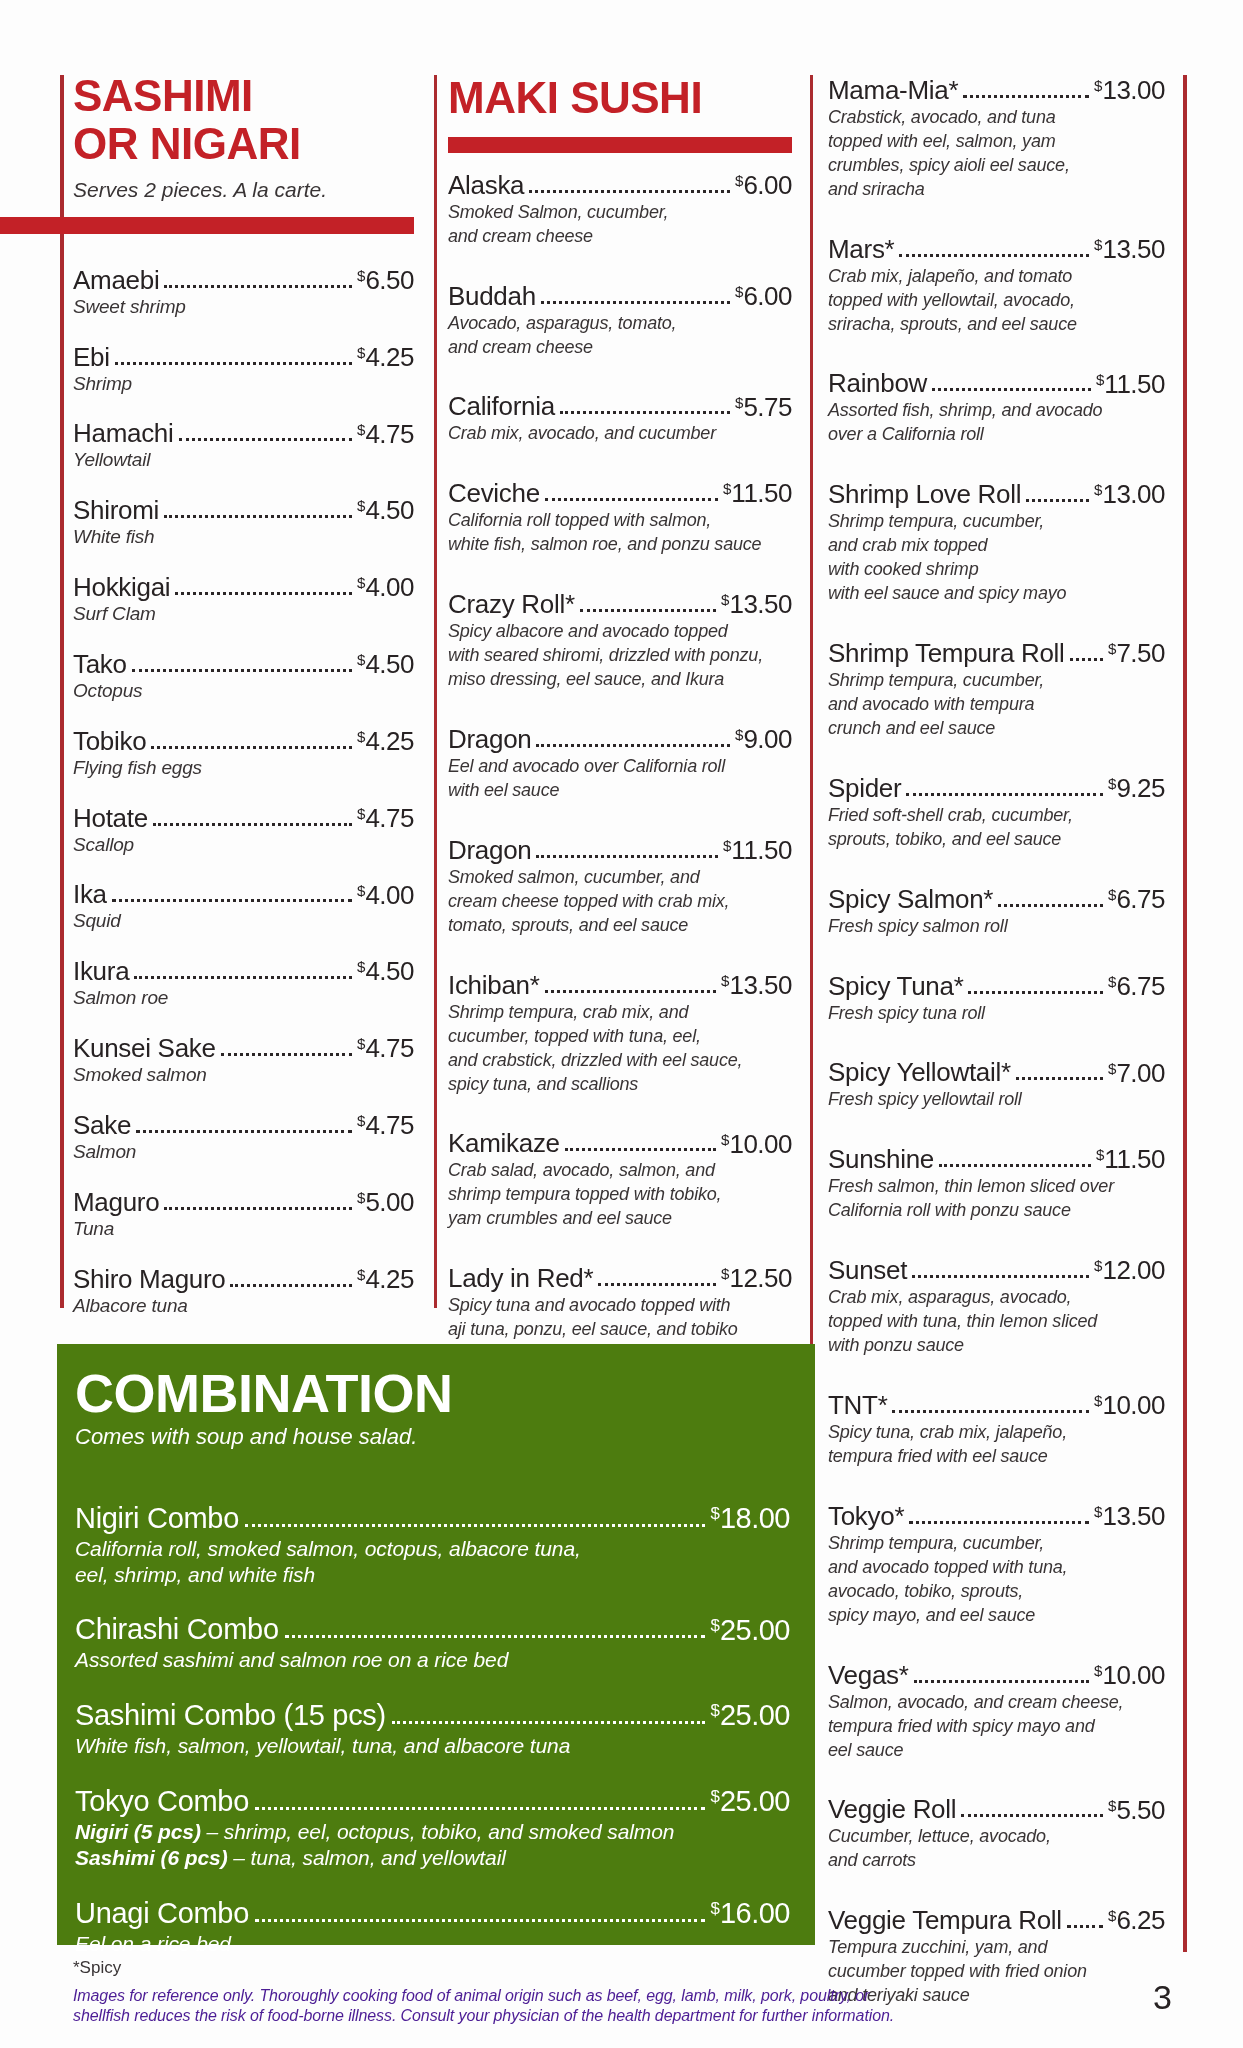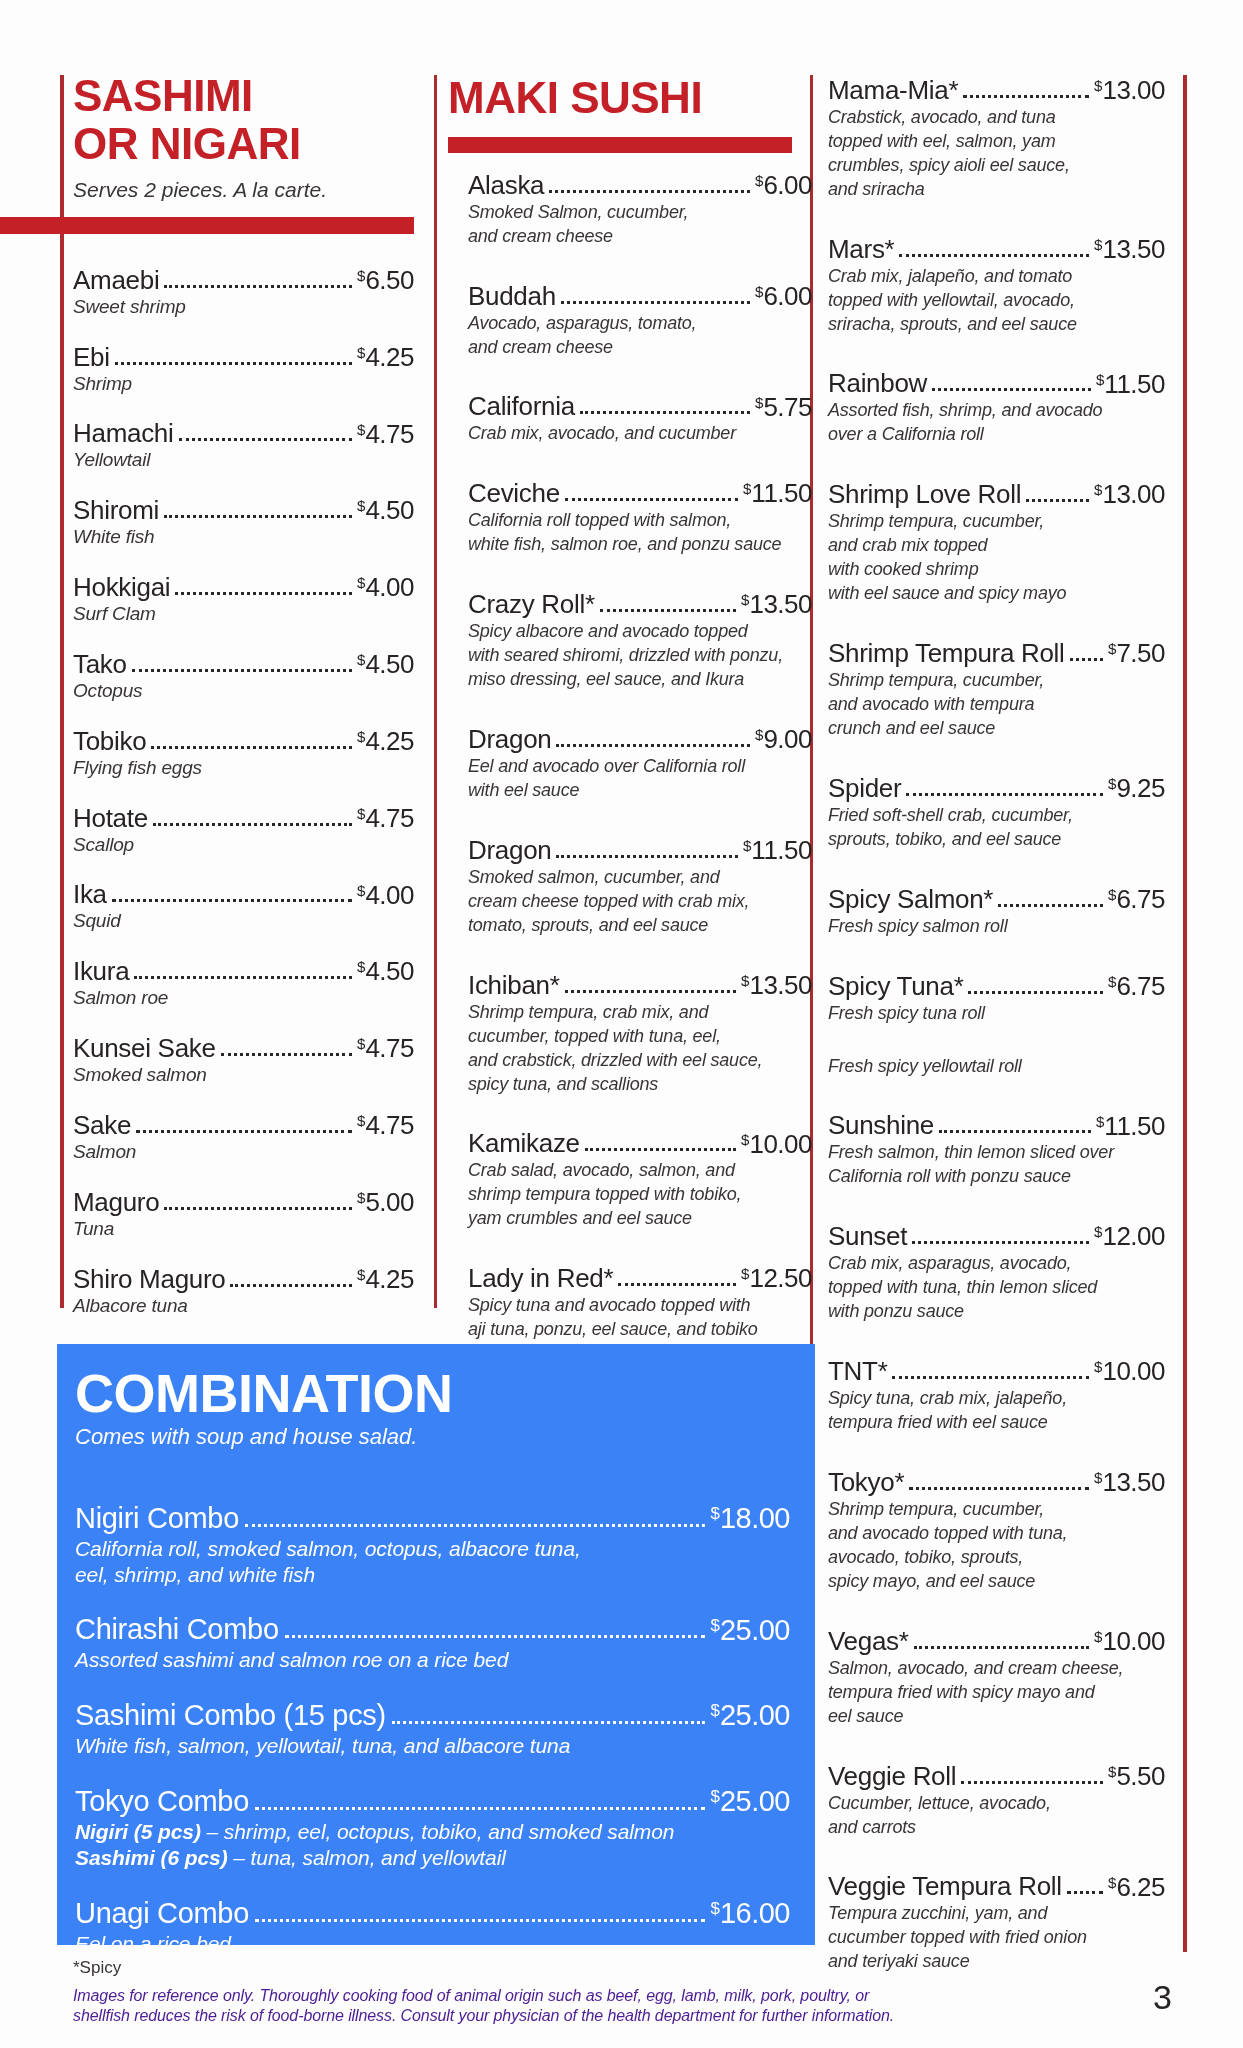--- a/index.html
+++ b/index.html
@@ -24,21 +24,21 @@
   .pr{font-size:26px;line-height:30px;letter-spacing:-0.5px;color:#272223;}
   .dl{font-size:.58em;vertical-align:.52em;letter-spacing:0;}
   .ds{font-style:italic;font-size:18px;line-height:24px;letter-spacing:-0.2px;color:#393435;white-space:nowrap;}
   .col-left{width:341px;}
   .col-left .ds{font-size:19px;}
   .col-mid{width:344px;}
   .col-mid .item{margin-bottom:29px;}
   .col-right{width:337px;}
   .col-right .item{margin-bottom:29px;}
   
-  .combo{background:#3b82f6;color:#fff;box-sizing:border-box;padding:20px 25px 0 18px;}
+  .combo{background:#4d7c0f;color:#fff;box-sizing:border-box;padding:20px 25px 0 18px;}
   .combo-title{font-size:54px;line-height:58px;font-weight:700;color:#fff;letter-spacing:-0.5px;white-space:nowrap;}
   .combo-sub{font-style:italic;font-size:22px;line-height:26px;color:#fff;margin:2px 0 46px 0;white-space:nowrap;}
   .combo .item{margin-bottom:20px;}
   .combo .nm{font-size:29px;line-height:36px;color:#fff;}
   .combo .pr{font-size:29px;line-height:36px;color:#fff;}
   .combo .dots{border-bottom:3.6px dotted #fff;margin:0 6px 9px 6px;}
   .combo .ds{font-size:21px;line-height:26px;color:#fff;letter-spacing:-0.1px;}
   .db{font-weight:700;}
   
   .foot-spicy{font-size:17px;color:#393435;}
@@ -179,21 +179,21 @@
         <span class="pr"><span class="dl">$</span>4.25</span>
       </div>
       <div class="ds">Barbecued eel</div>
     </div>
   </div>
 
 <div class="abs" style="left:448px;top:74px;">
   <div class="sec-title">MAKI SUSHI</div>
 </div>
 <div class="abs hbar" style="left:448px;top:137px;width:344px;height:16px;"></div>
-<div id="maki-items" class="abs col-mid" style="left:448px;top:166px;margin-left:20px;">
+<div id="maki-items" class="abs col-mid" style="left:448px;top:166px;">
     <div class="item">
       <div class="row">
         <span class="nm">Alaska</span>
         <span class="dots"></span>
         <span class="pr"><span class="dl">$</span>6.00</span>
       </div>
       <div class="ds">Smoked Salmon, cucumber,<br>and cream cheese</div>
     </div>
     <div class="item">
       <div class="row">
@@ -328,20 +328,25 @@
     </div>
     <div class="item">
       <div class="row">
         <span class="nm">Spicy Tuna*</span>
         <span class="dots"></span>
         <span class="pr"><span class="dl">$</span>6.75</span>
       </div>
       <div class="ds">Fresh spicy tuna roll</div>
     </div>
     <div class="item">
+      <div class="row">
+        <span class="nm">Spicy Yellowtail*</span>
+        <span class="dots"></span>
+        <span class="pr"><span class="dl">$</span>7.00</span>
+      </div>
       <div class="ds">Fresh spicy yellowtail roll</div>
     </div>
     <div class="item">
       <div class="row">
         <span class="nm">Sunshine</span>
         <span class="dots"></span>
         <span class="pr"><span class="dl">$</span>11.50</span>
       </div>
       <div class="ds">Fresh salmon, thin lemon sliced over<br>California roll with ponzu sauce</div>
     </div>

